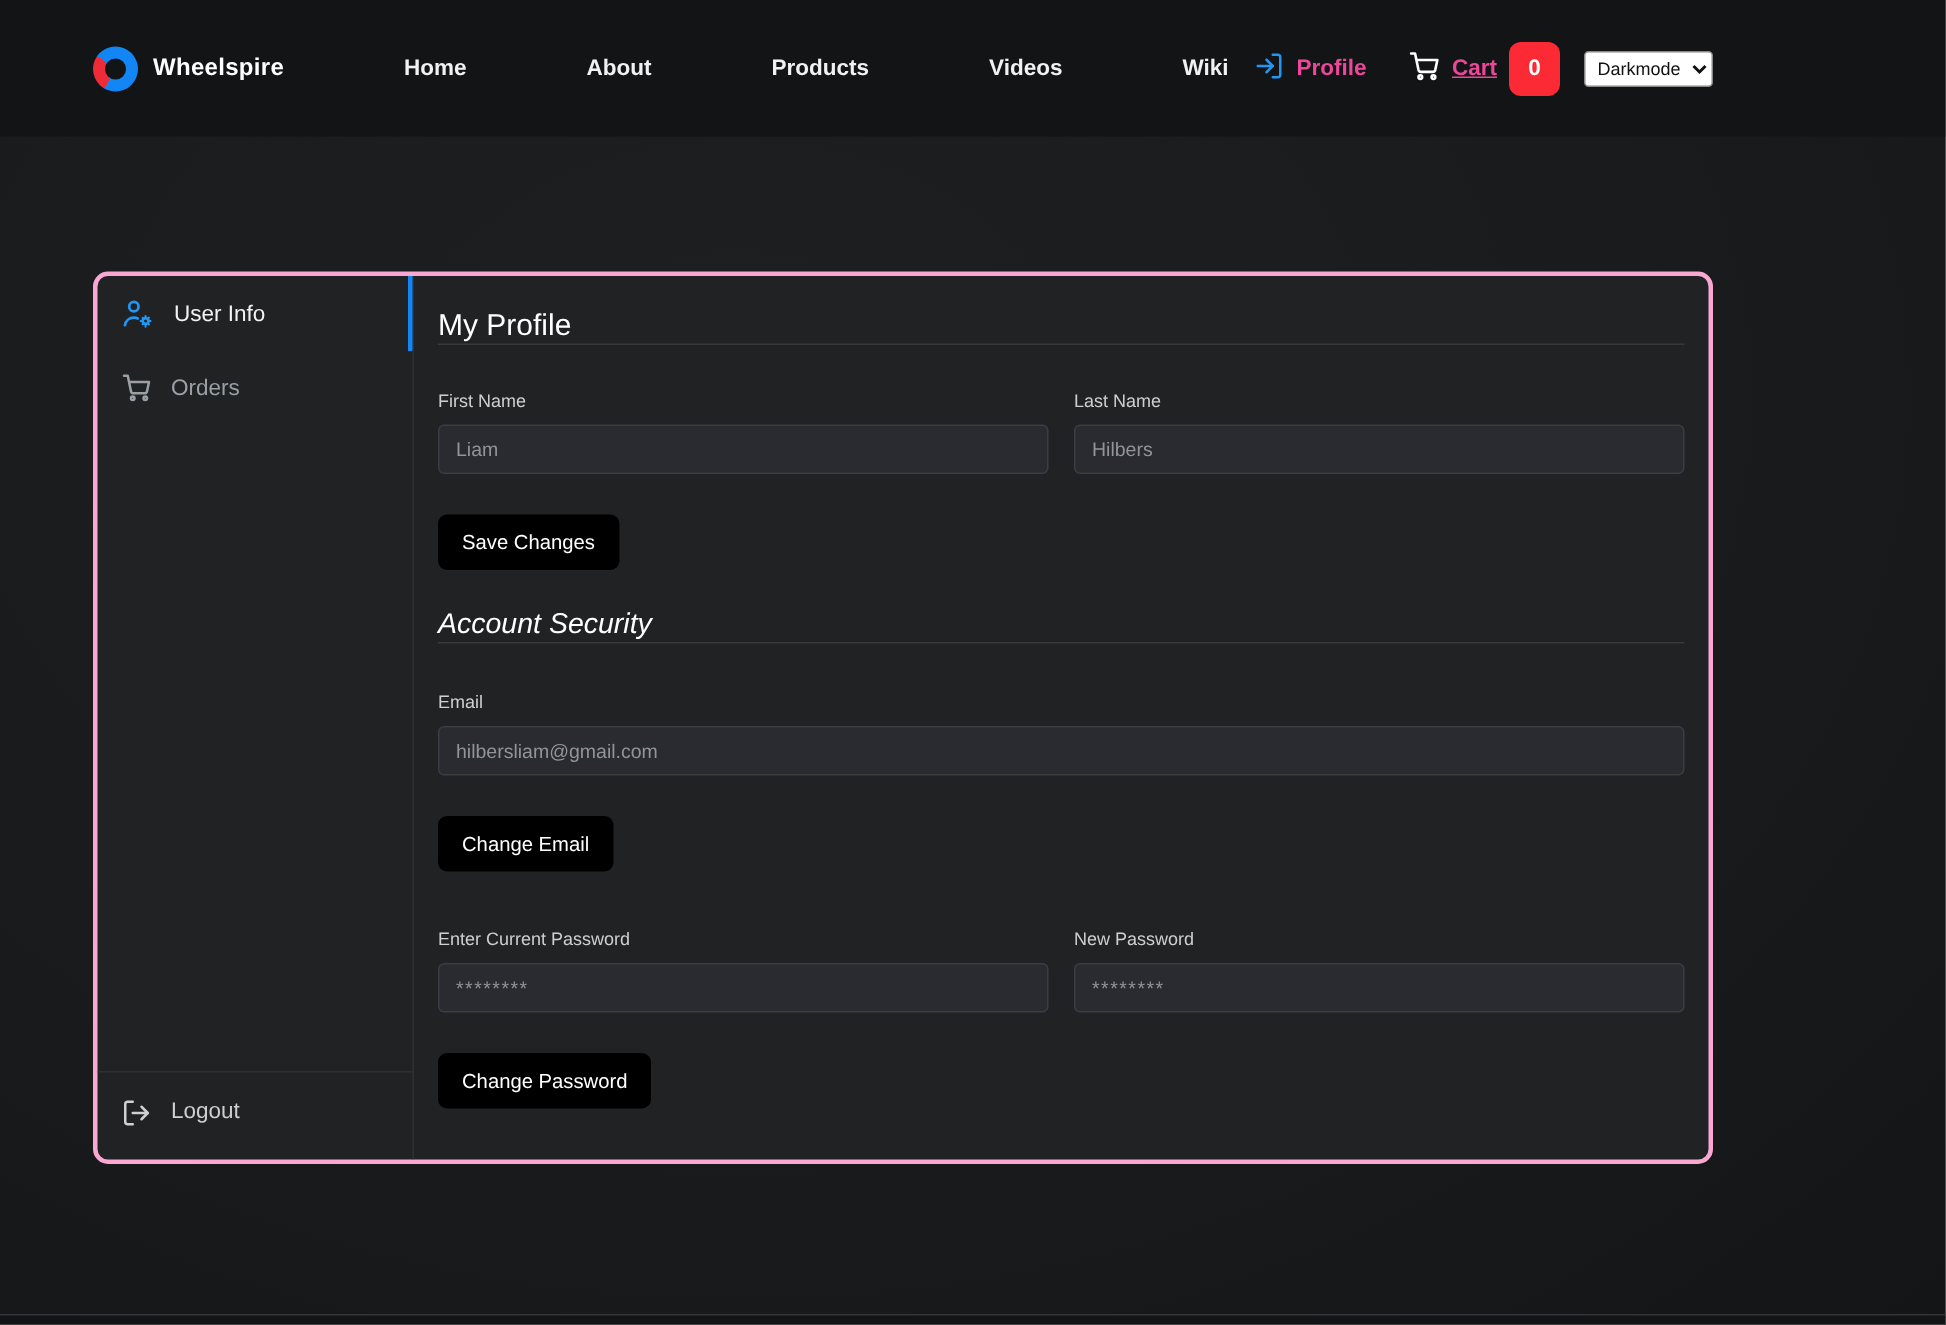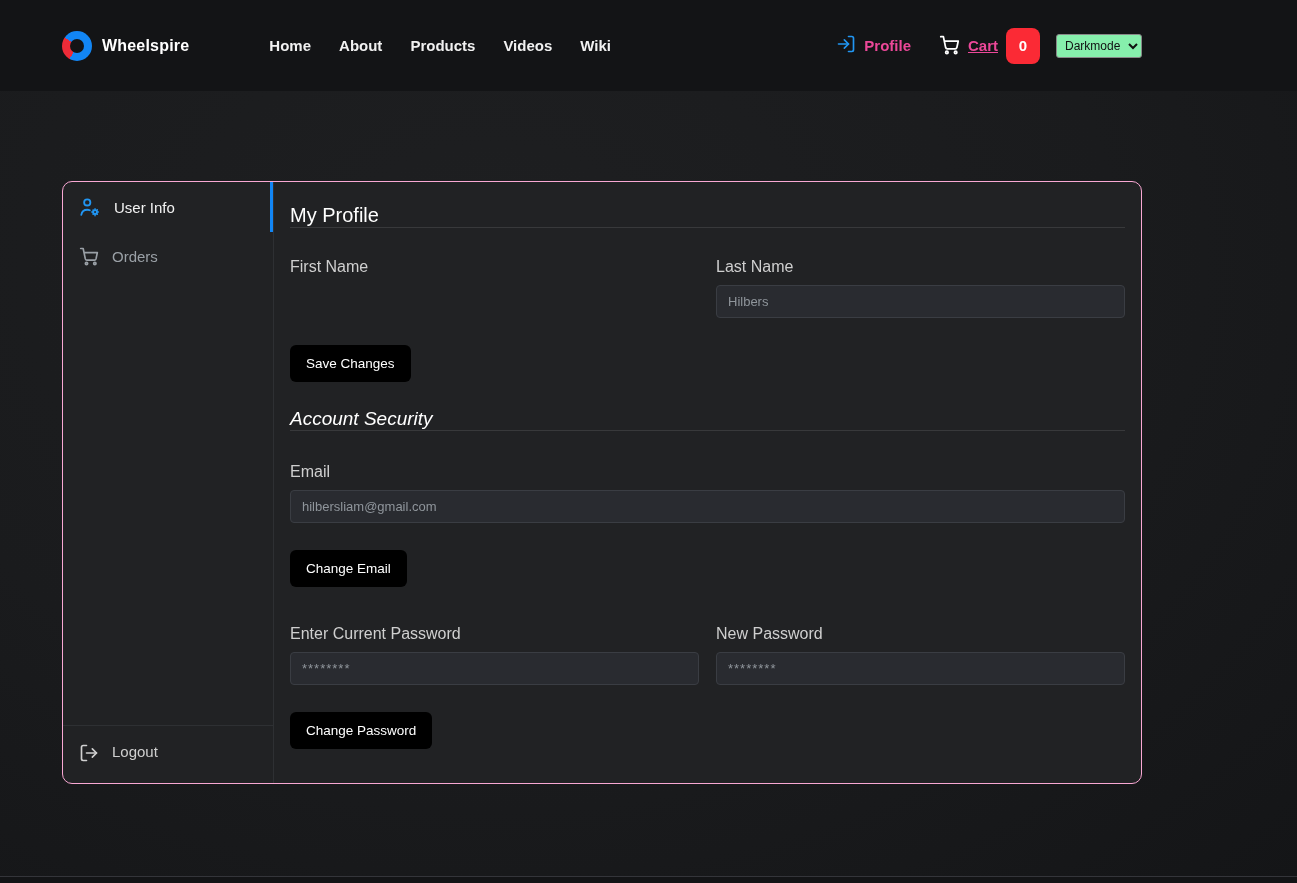--- a/index.html
+++ b/index.html
@@ -20,41 +20,41 @@
   }
   .brand { display:flex; align-items:center; gap:10px; cursor:pointer; }
   .logo-icon {
     width:30px; height:30px; border-radius:50%; position:relative;
     background: conic-gradient(from 210deg, #ee2b38 0 95deg, #1286f5 95deg 360deg);
   }
   .logo-icon::after {
     content:""; position:absolute; inset:8px; border-radius:50%; background:#131416;
   }
   .brand-name { font-size:16px; font-weight:700; color:#ffffff; letter-spacing:.2px; }
-  .nav-links { display:flex; gap:28px; margin-left:80px;text-align:right; }
+  .nav-links { display:flex; gap:80px; margin-left:80px;text-align:right; }
   .nav-link { font-size:15px; font-weight:600; color:#f1f1f1; cursor:pointer; }
   .nav-right { margin-left:auto; display:flex; align-items:center; }
   .nav-util { display:flex; align-items:center; gap:8px; cursor:pointer; font-size:15px; font-weight:600; color:#ec4899; }
   .nav-util + .nav-util { margin-left:28px;text-decoration:underline; }
   .cart-badge {
     margin-left:8px; width:34px; height:36px; border-radius:8px;
     display:flex; align-items:center; justify-content:center;
     font-size:15px; font-weight:600; color:#fff;
   }
   .theme-select {
     margin-left:16px; height:24px; font-size:12px;
     font-family:"Liberation Sans",sans-serif;
-    background:#86efac; color:#111; border:1px solid #888; border-radius:3px;
+    background:#ffffff; color:#111; border:1px solid #888; border-radius:3px;
     padding:1px 4px; cursor:pointer;
   }
 
   
   .card {
     width:1080px; min-height:594px; margin:90px 0 0 62px;
-    background:#212224; border:1px solid #f9a8d4; border-radius:10px;
+    background:#212224; border:3px solid #f9a8d4; border-radius:10px;
     display:flex; overflow:hidden;
   }
   .sidebar {
     width:211px; flex-shrink:0; display:flex; flex-direction:column;
     border-right:1px solid #2e3033;
   }
   .side-item {
     display:flex; align-items:center; gap:13px;
     padding:14px 16px; font-size:15px; color:#9aa0a6; cursor:pointer;
   }
@@ -68,21 +68,21 @@
 
   .content { flex:1; padding:22px 16px 34px 16px; }
   .sec-title {
     font-size:20px; font-weight:500; color:#ffffff;
     border-bottom:1px solid #38393b;
   }
   .sec-title.second { font-size:19px; margin-top:26px;font-style:italic; }
 
   .form-row { display:grid; grid-template-columns:1fr 1fr; column-gap:17px; margin-top:30px; }
   .field { display:flex; flex-direction:column; }
-  .field label { font-size:16px; color:#cfcfcf; margin-bottom:9px; }
+  .field label { font-size:12px; color:#cfcfcf; margin-bottom:9px; }
   .field input {
     height:33px; width:100%; background:#292b30; border:1px solid #3a3d43;
     border-radius:4px; padding:0 11px; font-size:13px; color:#8f959b;
     font-family:"Liberation Sans",sans-serif; outline:none;
   }
   .field input.pw { letter-spacing:1px; }
   .full { margin-top:32px; }
 
   .btn {
     display:inline-block; margin-top:27px;
@@ -187,20 +187,21 @@
     </div>
   </aside>
 
   <div class="content">
 
     <h2 class="sec-title">My Profile</h2>
 
     <div class="form-row">
       <div class="field">
         <label>First Name</label>
+        <input type="text" value="Liam" style="">
       </div>
       <div class="field">
         <label>Last Name</label>
         <input type="text" value="Hilbers" style="">
       </div>
     </div>
 
     <button class="btn">Save Changes</button>
 
     <h2 class="sec-title second">Account Security</h2>

